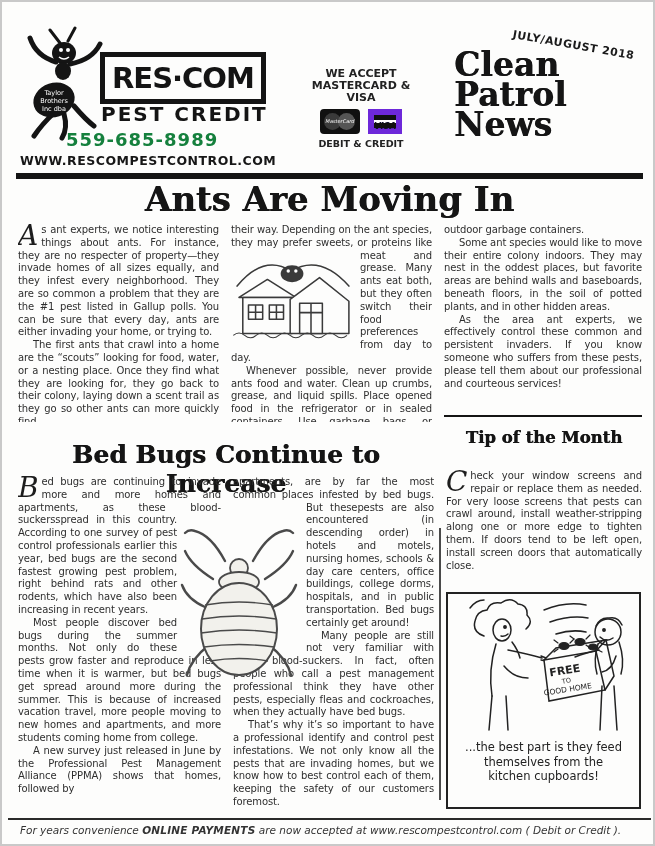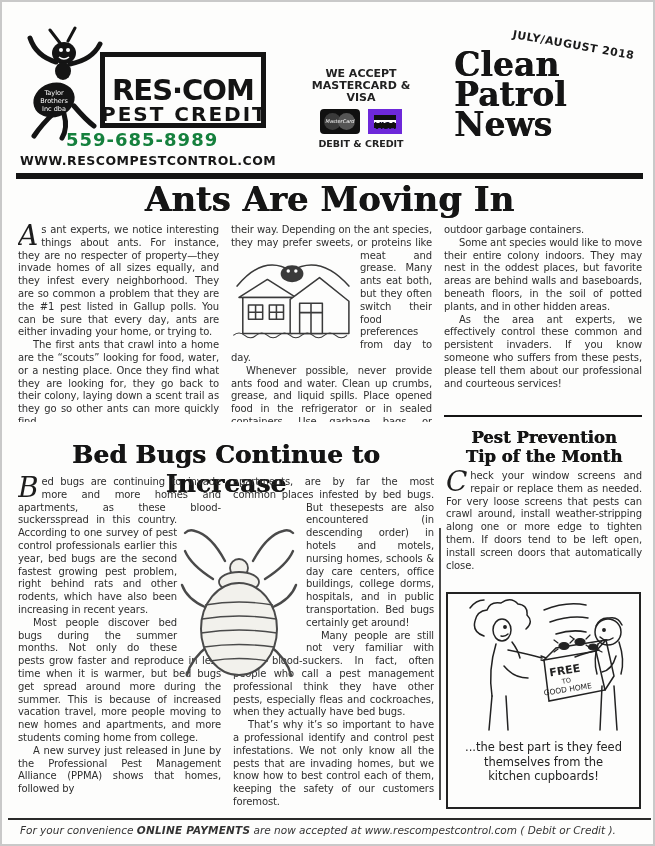--- a/index.html
+++ b/index.html
@@ -5,21 +5,21 @@
   html,body{margin:0;padding:0;background:#e8e8e8;}
   .page{
     position:relative; width:655px; height:846px; margin:0 auto;
     background:#fdfdfc; border:2px solid #c9c9c9; box-sizing:border-box;
     font-family:"DejaVu Sans","Liberation Sans",sans-serif; color:#2e2e2e;
     overflow:hidden;
   }
   .abs{position:absolute;}
   .serifhead{font-family:"DejaVu Serif","Liberation Serif",serif; font-weight:bold; color:#151515; text-shadow:0.5px 0 0 #151515;}
   
-  .rescom-box{border:5px solid #141414; padding:16px 7px; font-size:29px; font-weight:bold; letter-spacing:-1px; color:#141414; font-family:"DejaVu Sans","Liberation Sans",sans-serif;}
+  .rescom-box{border:5px solid #141414; padding:4px 7px; font-size:29px; font-weight:bold; letter-spacing:-1px; color:#141414; font-family:"DejaVu Sans","Liberation Sans",sans-serif;}
   .pestcontrol{font-size:20px; font-weight:bold; letter-spacing:2px; color:#141414;}
   .phone{font-size:18px; font-weight:bold; letter-spacing:1px; color:#15803d;}
   .website{font-size:12.5px; font-weight:bold; letter-spacing:.5px; color:#171717;text-align:right;}
   .pay{width:126px; text-align:center;}
   .pay .l1{font-size:11px; font-weight:bold; color:#222; line-height:12px;}
   .cards{display:flex; justify-content:center; gap:8px; margin:5px 0 4px;}
   .mc{position:relative; width:40px; height:25px; background:#101010; border-radius:4px;}
   .mc .c1,.mc .c2{position:absolute; top:4px; width:17px; height:17px; border-radius:50%;}
   .mc .c1{left:4px; background:#3a3a3a;}
   .mc .c2{left:18px; background:#555;}
@@ -188,21 +188,20 @@
         <path d="M22,110 Q60,104 98,110"></path>
         <path d="M25,124 Q60,119 95,124"></path>
         <path d="M31,138 Q60,133 89,138"></path>
       </g>
     </svg>
   </div>
 
   <div class="abs" style="left:437px; top:526px; width:2px; height:272px; background:#4a4a4a;"></div>
 
   <div class="abs serifhead tiphead" style="left:444px; top:426px; width:196px;">
-    <div>Pest Prevention</div>
     <div>Tip of the Month</div>
   </div>
   <div class="abs col" style="left:444px; top:468px; width:196px; height:116px;">
     <p><span class="dc">C</span><span>heck your window screens and repair or replace them as needed.  For very loose screens that pests can crawl around, install weather-stripping along one or more edge to tighten them.  If doors tend to be left open, install screen doors that automatically close.</span></p>
   </div>
 
   <div class="abs cartoon-box" style="left:444px; top:590px; width:195px; height:217px;">
     <div>
       <svg width="191" height="140" viewBox="0 0 191 140">
         <g stroke="#222" stroke-width="1.5" fill="none" stroke-linecap="round">
@@ -251,16 +250,16 @@
         </g>
       </svg>
     </div>
     <div class="caption" style="margin-top:6px;">...the best part is they feed
 themselves from the
 kitchen cupboards!</div>
   </div>
 
   <div class="abs" style="left:6px; top:816px; width:643px; height:2px; background:#2a2a2a;"></div>
   <div class="abs footer" style="left:18px; top:822px; width:620px;">
-    <span>For your convenience </span><b>ONLINE PAYMENTS</b><span> are now accepted at www.rescompestcontrol.com ( Debit or Credit ).</span>
+    <span>For years convenience </span><b>ONLINE PAYMENTS</b><span> are now accepted at www.rescompestcontrol.com ( Debit or Credit ).</span>
   </div>
 
 </div>
 
 </body></html>

